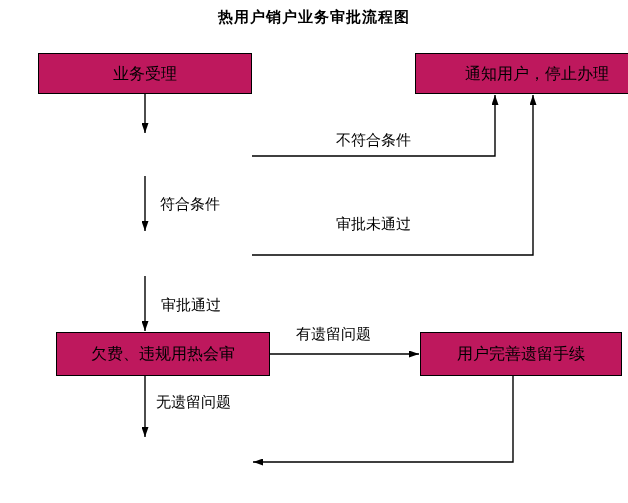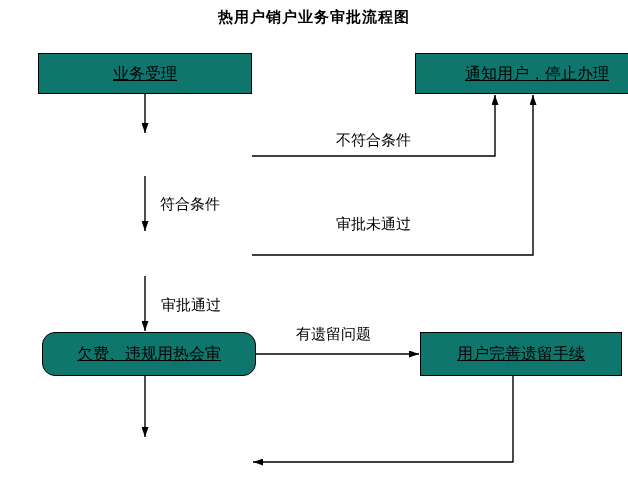--- a/index.html
+++ b/index.html
@@ -21,28 +21,27 @@
     top: 8px;
     width: 100%;
     text-align: center;
     font-size: 15px;
     font-weight: bold;
     letter-spacing: 1px;
   }
   .node {
     position: absolute;
     border: 1.5px solid #000000;
-    background: #0f766e;
+    background: #be185d;
     display: flex;
     align-items: center;
     justify-content: center;
     font-size: 16px;
     line-height: 1;
     white-space: nowrap;
-    text-decoration: underline;
   }
   .edge-label {
     position: absolute;
     font-size: 15px;
     line-height: 20px;
     white-space: nowrap;
     background: #ffffff;
   }
   svg.wires {
     position: absolute;
@@ -80,29 +79,30 @@
     <polyline points="145,376 145,437" marker-end="url(#arrow)"></polyline>
     <polyline points="513,376 513,462 253,462" marker-end="url(#arrow)"></polyline>
   </svg>
 
   <div class="node" style="left:38px;  top:53px;  width:214px; height:41px;">业务受理</div>
 
   <div class="node" style="left:415px; top:53px;  width:244px; height:41px;">通知用户，停止办理</div>
 
 
 
-  <div class="node" style="left:42px;  top:332px; width:214px; height:44px;border-radius:13px;">欠费、违规用热会审</div>
+  <div class="node" style="left:56px;  top:332px; width:214px; height:44px;">欠费、违规用热会审</div>
 
   <div class="node" style="left:420px; top:332px; width:202px; height:44px;">用户完善遗留手续</div>
 
 
   <span class="edge-label" style="left:160px; top:194px;">符合条件</span>
 
   <span class="edge-label" style="left:336px; top:130px;">不符合条件</span>
 
   <span class="edge-label" style="left:161px; top:295px;">审批通过</span>
 
   <span class="edge-label" style="left:296px; top:324px;">有遗留问题</span>
 
   <span class="edge-label" style="left:336px; top:214px;">审批未通过</span>
 
+  <span class="edge-label" style="left:156px; top:392px;">无遗留问题</span>
 
 </div>
 
 </body></html>

